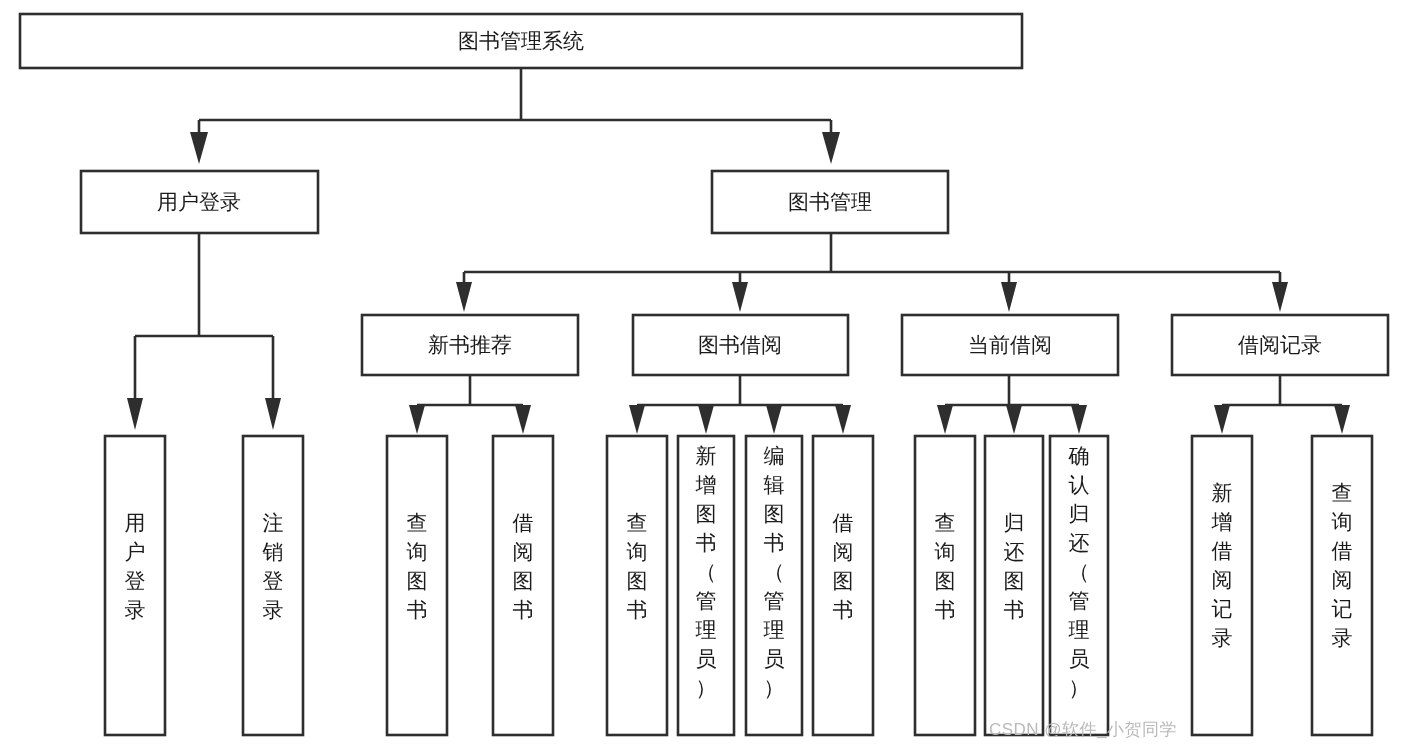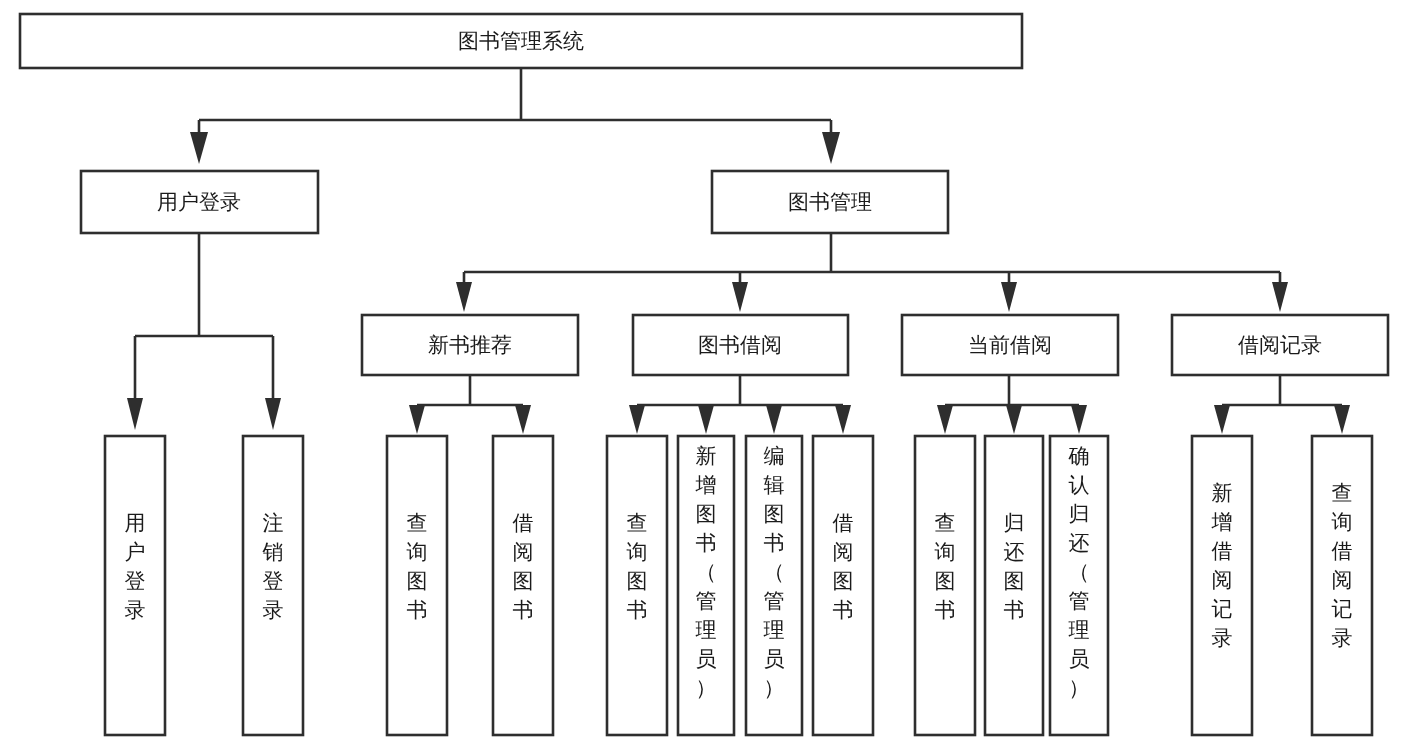--- a/index.html
+++ b/index.html
@@ -219,13 +219,14 @@
       <rect class="node-box" x="1192" y="436" width="60" height="299"></rect>
       <text class="node-label-vertical" x="1222" y="500"><tspan x="1222" y="500">新</tspan><tspan x="1222" y="529">增</tspan><tspan x="1222" y="558">借</tspan><tspan x="1222" y="587">阅</tspan><tspan x="1222" y="616">记</tspan><tspan x="1222" y="645">录</tspan></text>
     </g>
     <g>
       <rect class="node-box" x="1312" y="436" width="60" height="299"></rect>
       <text class="node-label-vertical" x="1342" y="500"><tspan x="1342" y="500">查</tspan><tspan x="1342" y="529">询</tspan><tspan x="1342" y="558">借</tspan><tspan x="1342" y="587">阅</tspan><tspan x="1342" y="616">记</tspan><tspan x="1342" y="645">录</tspan></text>
     </g>
 
   </svg>
 
+  <div class="watermark-text">CSDN @软件_小贺同学</div>
 </div>
 
 </body></html>

